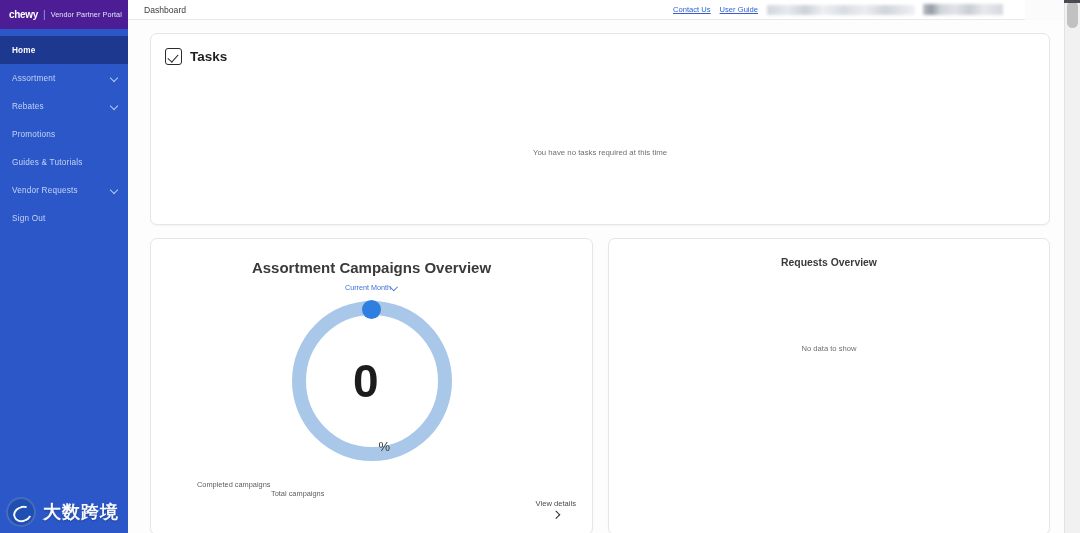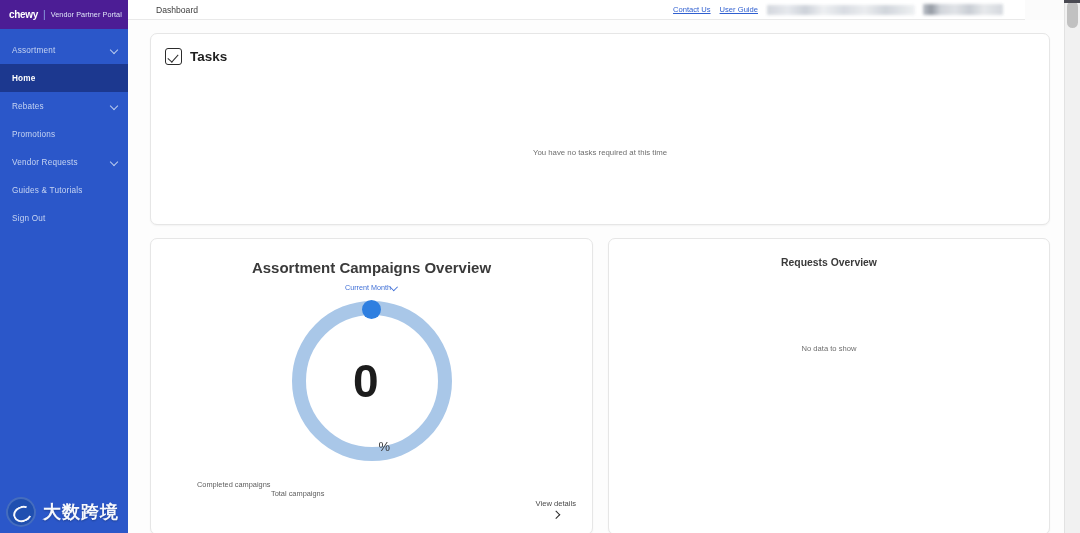--- a/index.html
+++ b/index.html
@@ -42,21 +42,20 @@
     width:5px; height:5px;
     border-right:1.3px solid #b9cbee; border-bottom:1.3px solid #b9cbee;
     transform:rotate(45deg);
   }
 
   
   .topbar {
     position:absolute; left:128px; top:0; width:897px; height:20px;
     background:#ffffff; display:flex; align-items:center;
     border-bottom:1px solid #e9e9e9;
-    padding-left:12px;
   }
   .crumb { font-size:8.6px; color:#3d3d3d; margin-left:16px; }
   .topright {
     margin-left:auto; display:flex; align-items:center; gap:9px;
     padding-right:22px;
   }
   .toplink {
     font-size:7.6px; color:#2f5fd0; text-decoration:underline; cursor:pointer;
   }
   .blurwrap { display:flex; align-items:center; gap:8px; }
@@ -228,40 +227,40 @@
 
 <div id="app">
 
   <div class="sidebar">
     <div class="brand">
       <span class="brand-logo">chewy</span>
       <span class="brand-div">|</span>
       <span class="brand-sub">Vendor Partner Portal</span>
     </div>
     <div class="nav">
+      <div class="nav-item active">
+        <span class="lbl">Home</span>
+      </div>
       <div class="nav-item">
         <span class="lbl">Assortment</span>
         <span class="chev"></span>
       </div>
-      <div class="nav-item active">
-        <span class="lbl">Home</span>
-      </div>
       <div class="nav-item">
         <span class="lbl">Rebates</span>
         <span class="chev"></span>
       </div>
       <div class="nav-item">
         <span class="lbl">Promotions</span>
       </div>
       <div class="nav-item">
+        <span class="lbl">Guides &amp; Tutorials</span>
+      </div>
+      <div class="nav-item">
         <span class="lbl">Vendor Requests</span>
         <span class="chev"></span>
-      </div>
-      <div class="nav-item">
-        <span class="lbl">Guides &amp; Tutorials</span>
       </div>
       <div class="nav-item">
         <span class="lbl">Sign Out</span>
       </div>
     </div>
   </div>
 
   <div class="topbar">
     <span class="crumb">Dashboard</span>
     <div class="topright">

